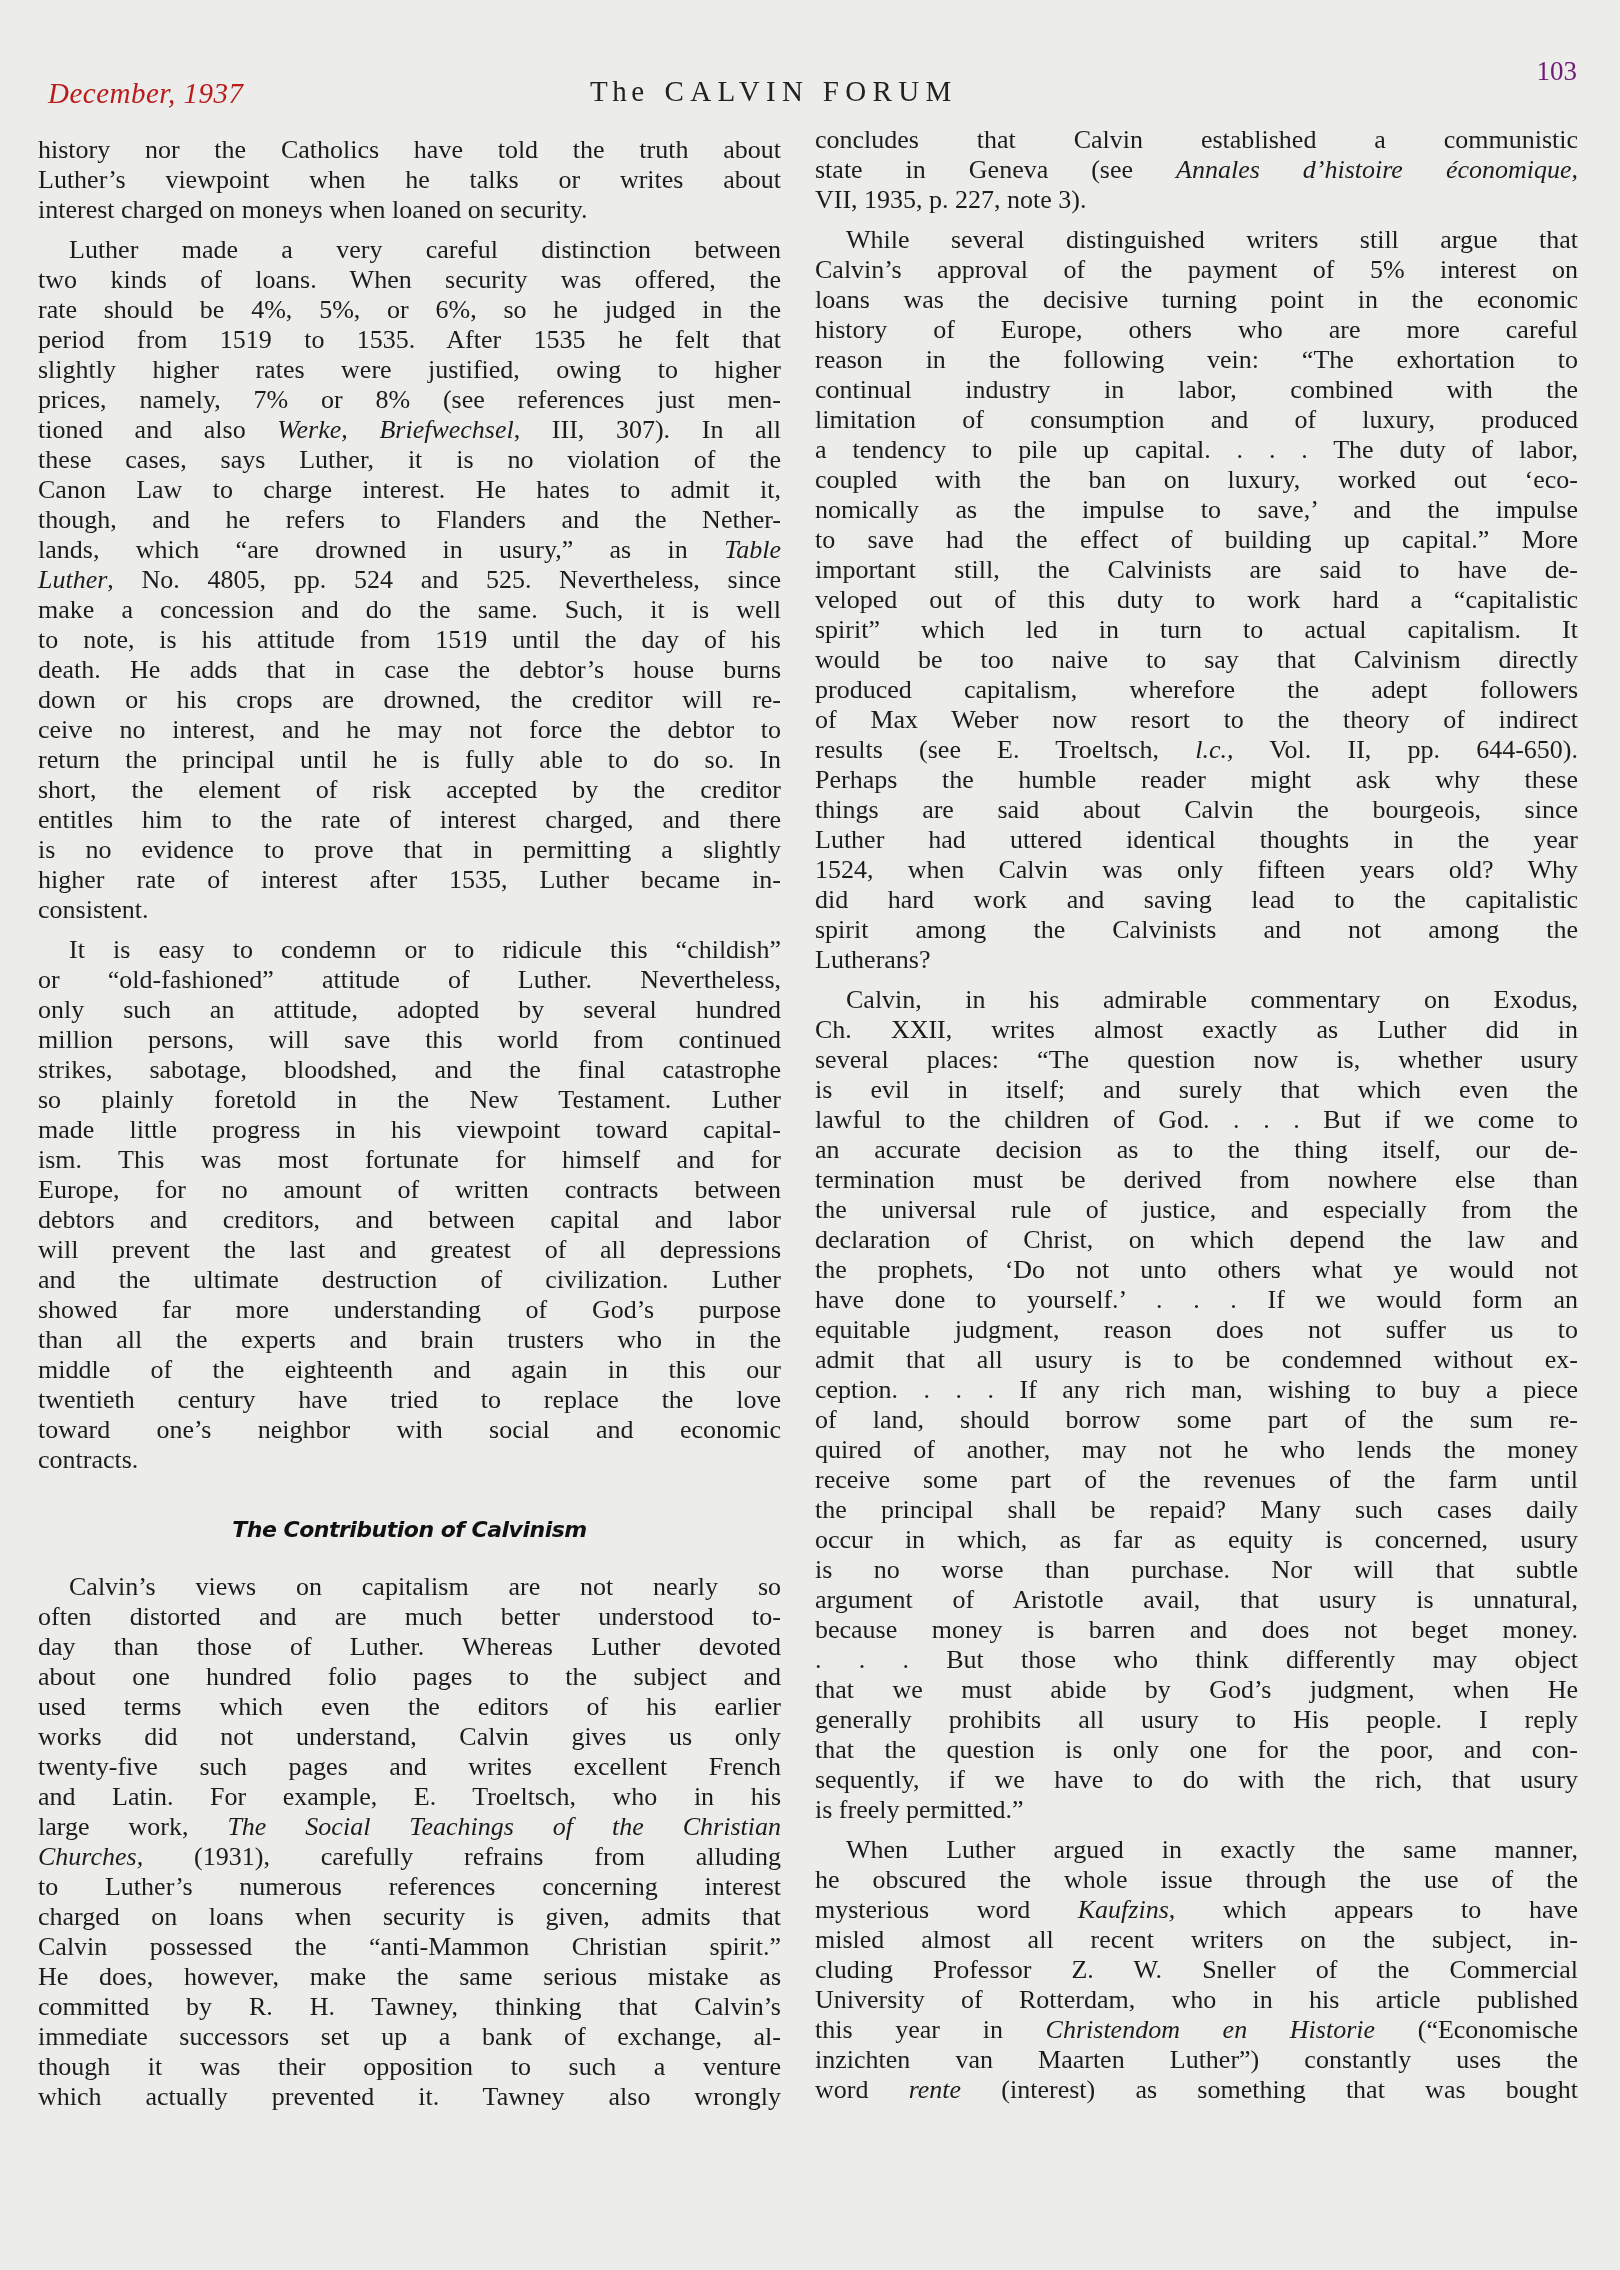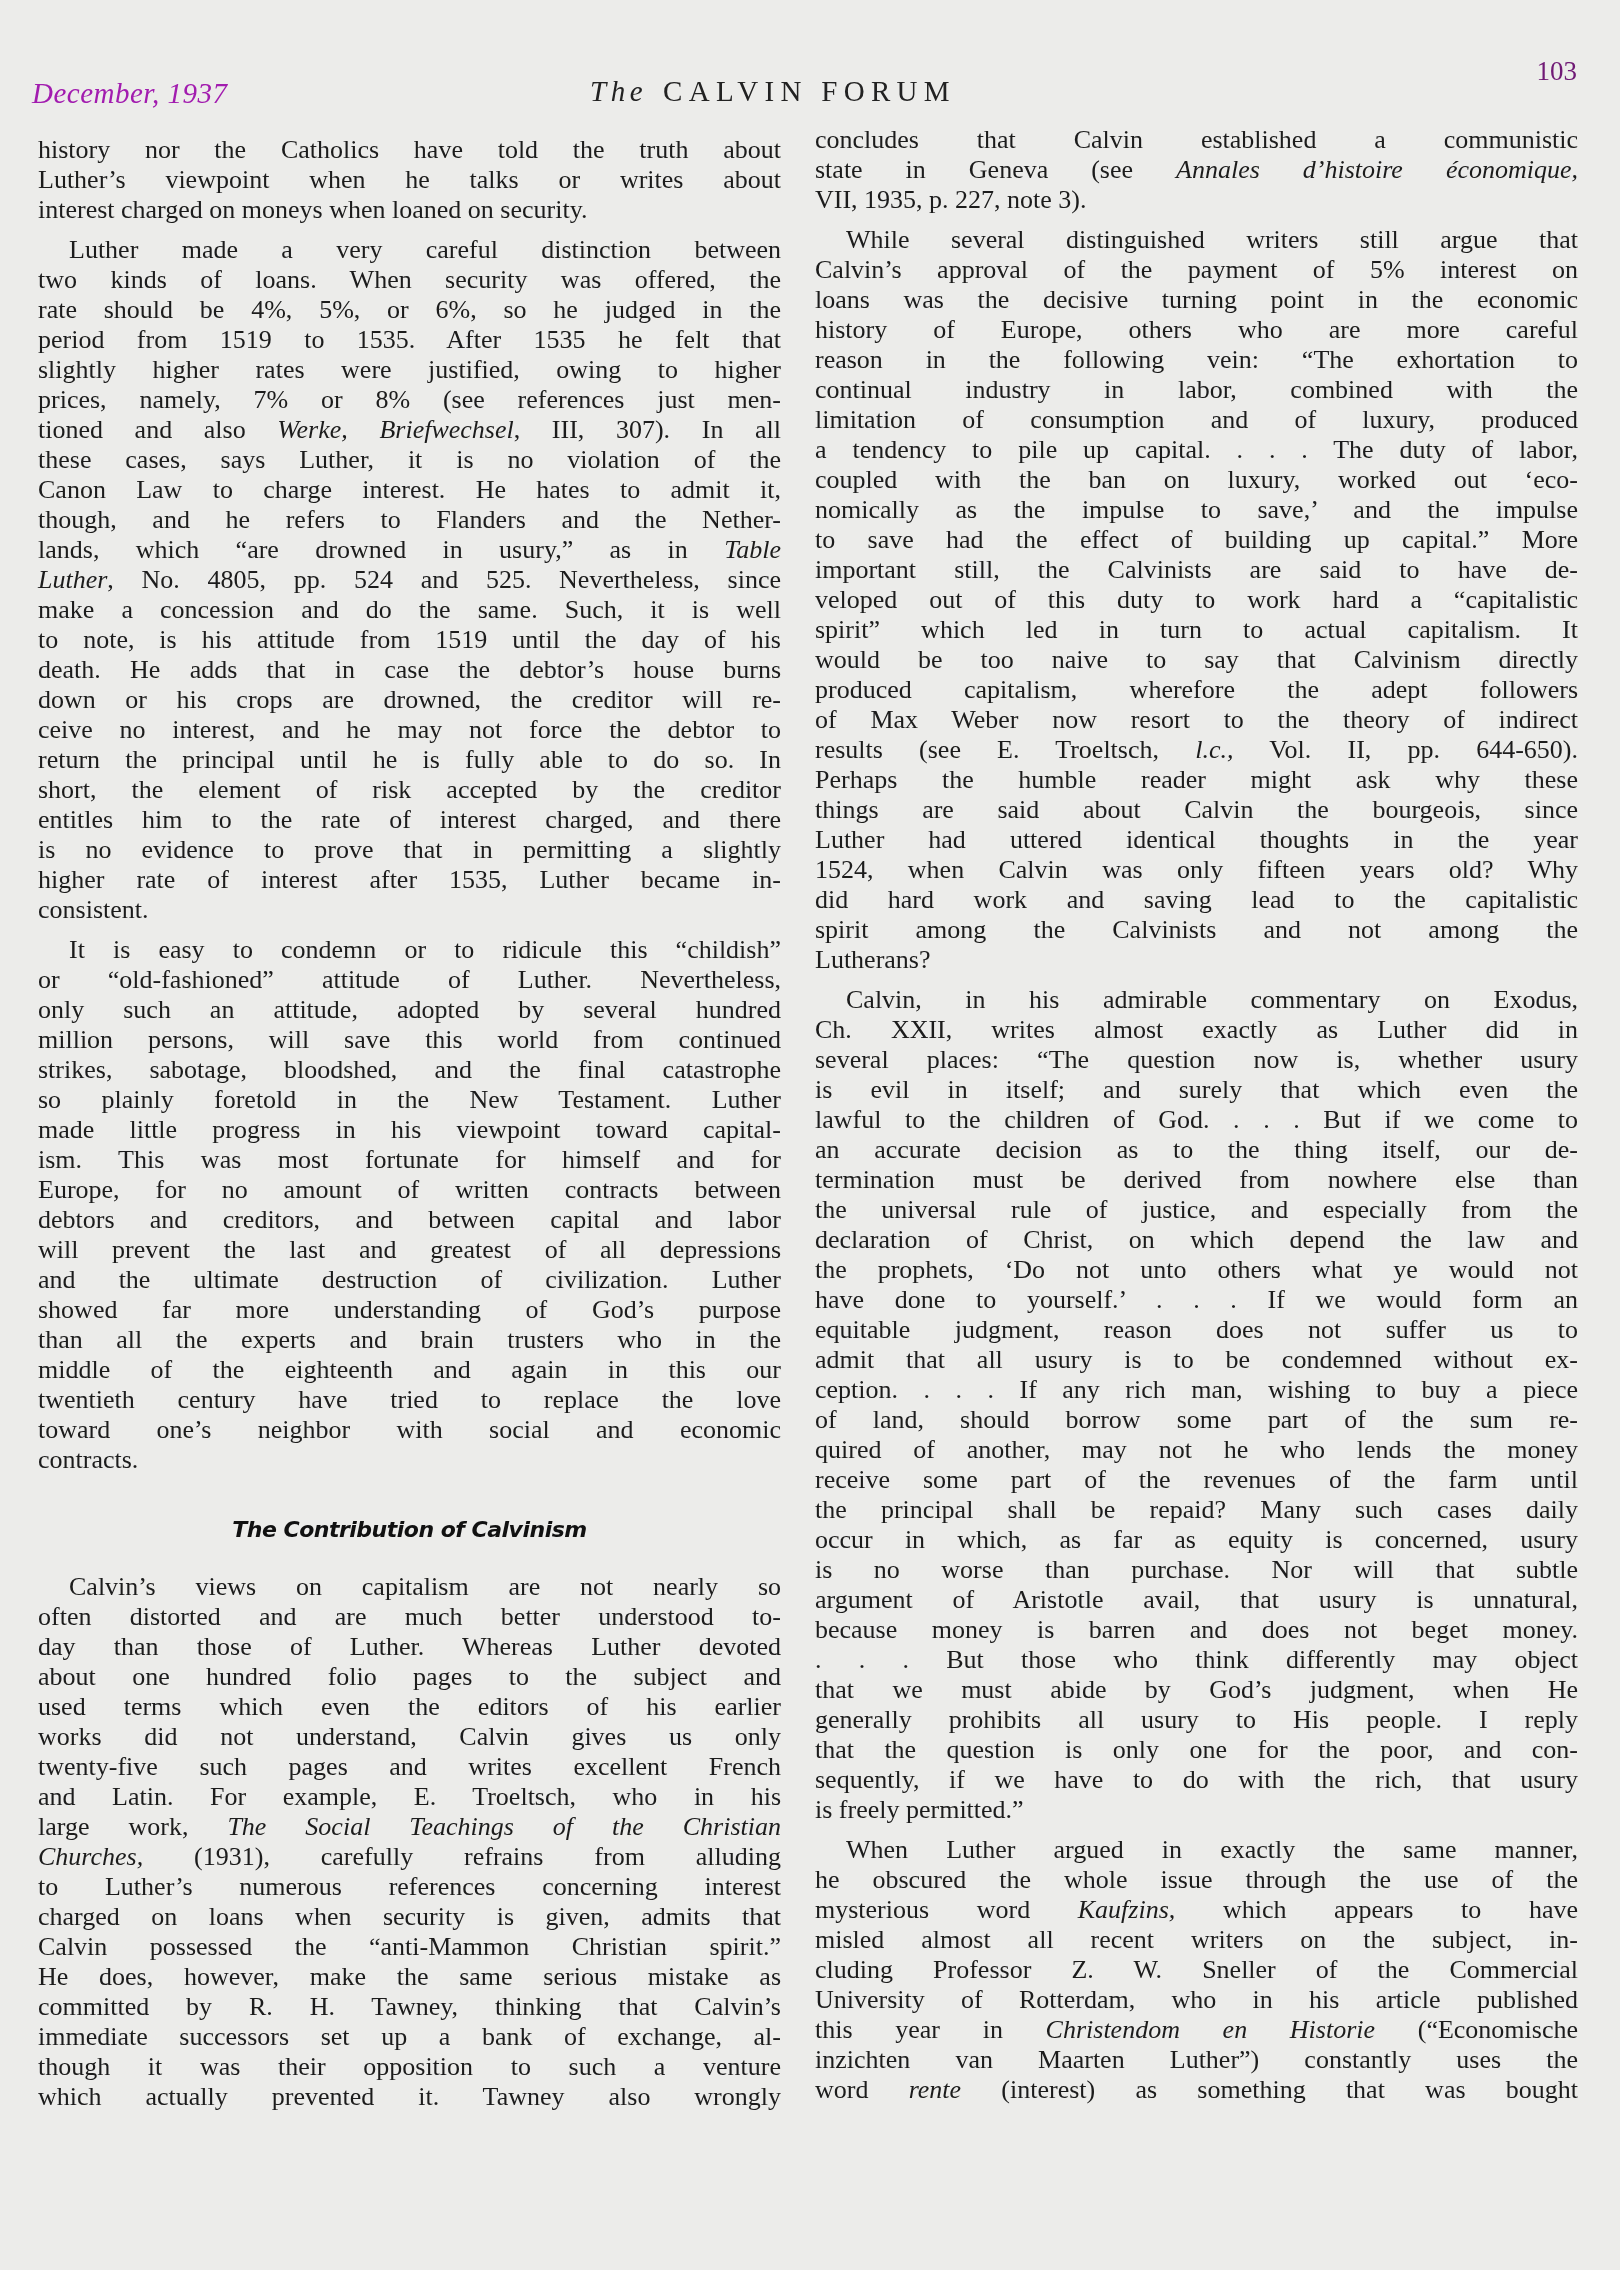--- a/index.html
+++ b/index.html
@@ -8,28 +8,28 @@
     background: #ececea;
     font-family: "Liberation Serif", "DejaVu Serif", serif;
     color: #1c1c1c;
     position: relative;
   }
   .page { position: absolute; left: 0; top: 0; width: 1620px; height: 2271px; }
   .running-head {
     position: absolute; top: 70px; left: 32px; right: 43px; height: 36px;
   }
   .rh-date {
-    position: absolute; left: 0; top: 7.2px;
-    font-style: italic; font-size: 29px; letter-spacing: 0.5px; color: #a21caf;
+    position: absolute; left: 16px; top: 7.2px;
+    font-style: italic; font-size: 29px; letter-spacing: 0.5px; color: #b91c1c;
   }
   .rh-title {
     position: absolute; left: 558px; top: 5.4px;
     font-size: 29px; letter-spacing: 6.3px; color: #222;
   }
-  .rh-title .the { font-style: italic; letter-spacing: 4.5px; margin-right: 16px; }
+  .rh-title .the { letter-spacing: 4.5px; margin-right: 16px; }
   .rh-page {
     position: absolute; right: 0; top: -14.4px; font-size: 27px; color: #701a75;
   }
   .col { position: absolute; font-size: 26px; line-height: 30px; }
   .col-left { left: 38px; top: 135px; width: 743px; }
   .col-right { left: 815px; top: 125px; width: 763px; }
   .para { margin: 0 0 10px 0; }
   .line {
     display: block; white-space: nowrap;
     text-align: justify; text-align-last: justify;

